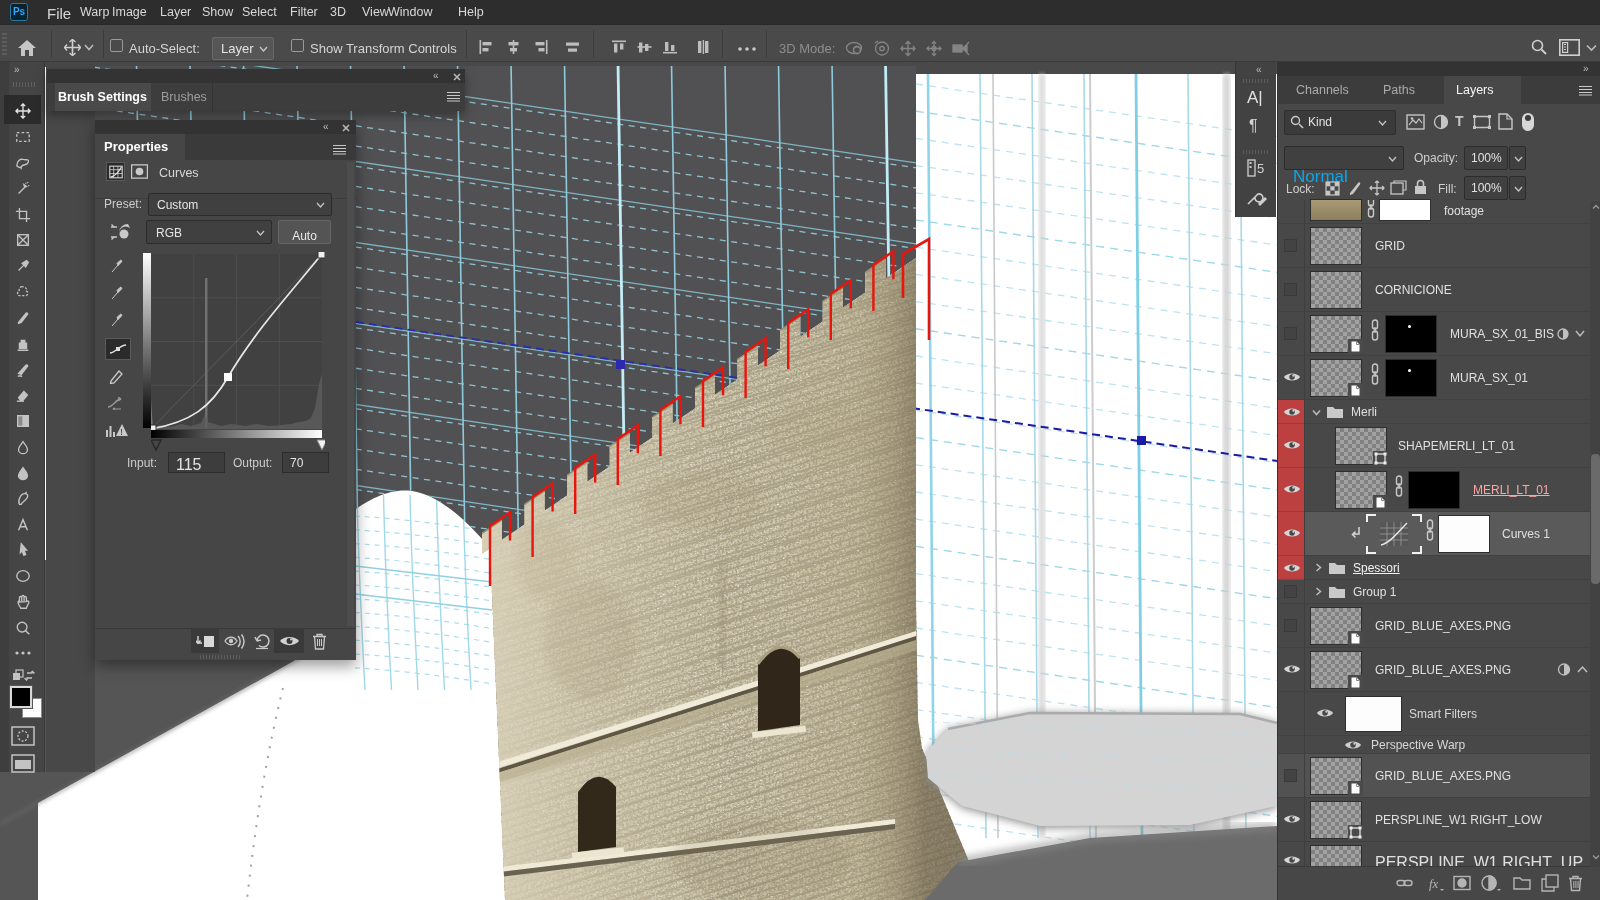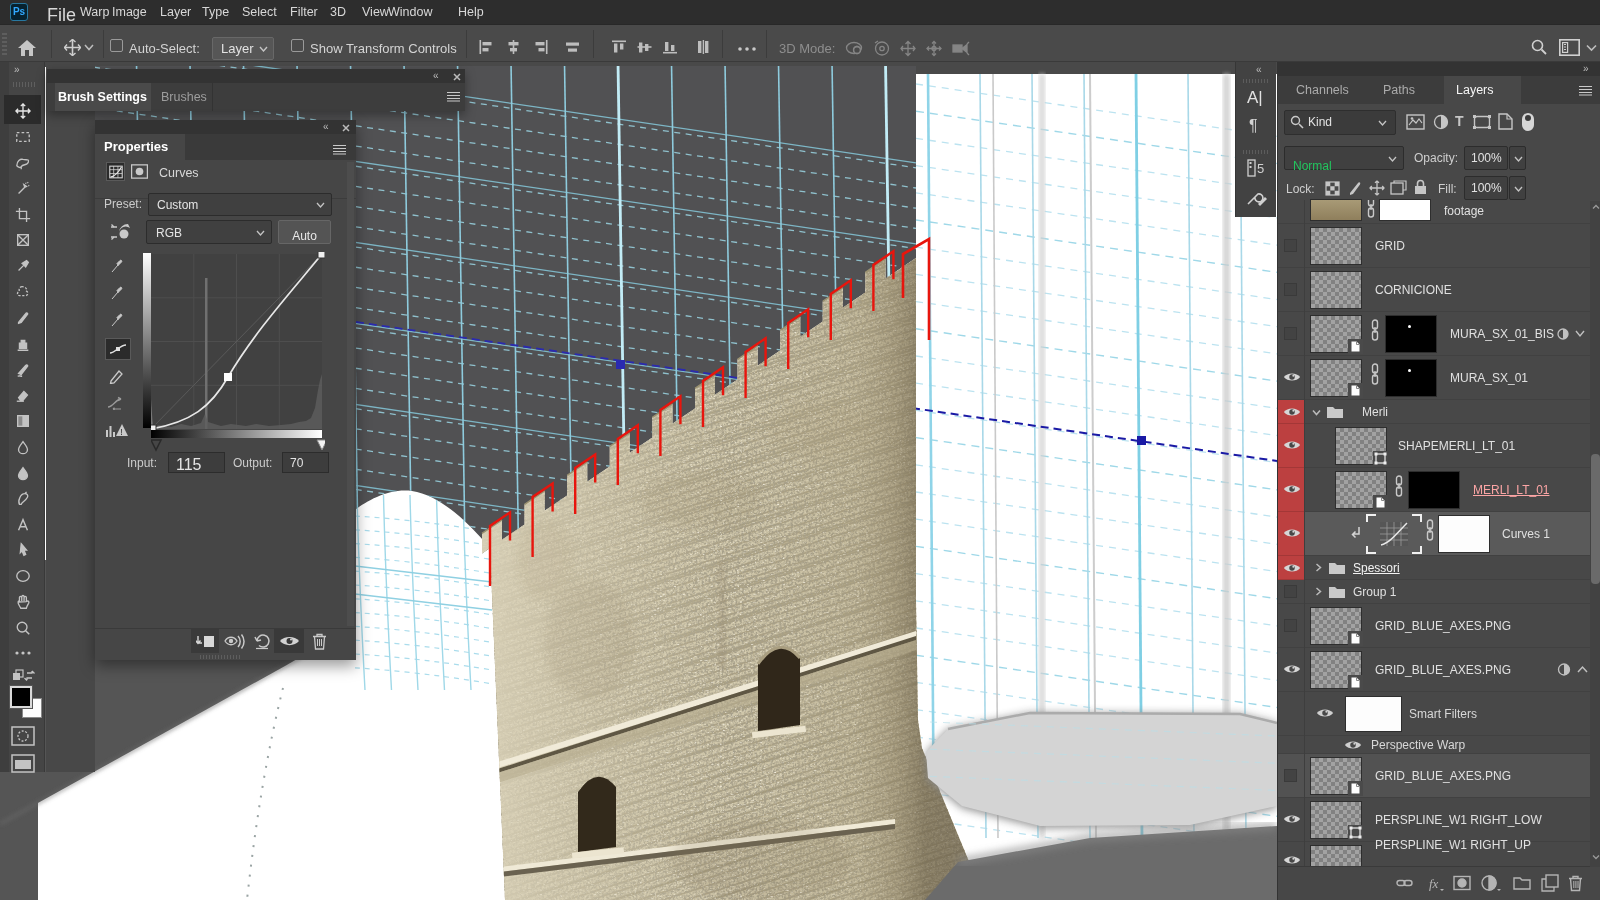--- a/index.html
+++ b/index.html
@@ -210,25 +210,25 @@
     <path d="M 948 729 L 1030 713 L 1240 714 L 1277 723" stroke="#ababab" stroke-width="2.5" fill="none"></path>
     <line x1="930" y1="722.0" x2="1277" y2="736.0" stroke="#b8dfe9" stroke-width="1.2" stroke-dasharray="7 6" opacity="0.6"></line>
     <line x1="930" y1="749.2" x2="1277" y2="763.2" stroke="#b8dfe9" stroke-width="1.2" stroke-dasharray="7 6" opacity="0.6"></line>
     <line x1="930" y1="776.4" x2="1277" y2="790.4" stroke="#b8dfe9" stroke-width="1.2" stroke-dasharray="7 6" opacity="0.6"></line>
     <path d="M 38 560 L 330 560 L 330 640 L 285 666 L 0 824 L 0 560 Z" fill="#555555" transform="translate(0,0)"></path>
     <path d="M 330 640 L 285 666 L 0 824" stroke="#6d6d6d" stroke-width="2" fill="none" filter="url(#blur2)"></path>
     <path d="M 283 688 Q 260 780 247 900" stroke="#9aa4a4" stroke-width="2" fill="none" stroke-dasharray="2 8"></path>
   </svg>
 <div class="abs" style="left:0;top:0;width:1600px;height:24px;background:#2d2d2d">
     <div class="abs" style="left:10px;top:3px;width:18px;height:18px;background:#07222f;border:1px solid #2878a0;border-radius:3px;color:#31a8ff;font-size:10px;font-weight:bold;text-align:center;line-height:16px">Ps</div>
-    <div class="txt" style="left:47px;top:5px;font-size:18px;color:#d8d8d8">File</div>
+    <div class="txt" style="left:47px;top:5px;font-size:15px;color:#d8d8d8">File</div>
     <div class="txt" style="left:80px;top:5px;font-size:12.5px;color:#d8d8d8">Warp</div>
     <div class="txt" style="left:112px;top:5px;font-size:12.5px;color:#d8d8d8">Image</div>
     <div class="txt" style="left:160px;top:5px;font-size:12.5px;color:#d8d8d8">Layer</div>
-    <div class="txt" style="left:202px;top:5px;font-size:12.5px;color:#d8d8d8">Type</div>
+    <div class="txt" style="left:202px;top:5px;font-size:12.5px;color:#d8d8d8">Show</div>
     <div class="txt" style="left:242px;top:5px;font-size:12.5px;color:#d8d8d8">Select</div>
     <div class="txt" style="left:290px;top:5px;font-size:12.5px;color:#d8d8d8">Filter</div>
     <div class="txt" style="left:330px;top:5px;font-size:12.5px;color:#d8d8d8">3D</div>
     <div class="txt" style="left:362px;top:5px;font-size:12.5px;color:#d8d8d8">View</div>
     <div class="txt" style="left:388px;top:5px;font-size:12.5px;color:#d8d8d8">Window</div>
     <div class="txt" style="left:458px;top:5px;font-size:12.5px;color:#d8d8d8">Help</div>
   </div>
 <div class="abs" style="left:0;top:24px;width:1600px;height:38px;background:#4a4a4a;border-top:1px solid #282828;border-bottom:1px solid #3a3a3a">
     <div class="abs" style="left:2px;top:6px;width:5px;height:26px;background:repeating-linear-gradient(#4a4a4a 0 2px,#5e5e5e 2px 4px)"></div>
     <svg class="abs" style="left:17px;top:13px" width="20" height="20" viewBox="0 0 20 20">
@@ -624,21 +624,21 @@
     </svg>
     <svg class="abs" style="left:220px;top:51px" width="15" height="17" viewBox="0 0 15 17">
       <path d="M1 1 h8 l5 5 v10 h-13 Z" fill="none" stroke="#c6c6c6" stroke-width="1.4"></path>
       <path d="M9 1 v5 h5" fill="none" stroke="#c6c6c6" stroke-width="1.2"></path>
     </svg>
     <svg class="abs" style="left:243px;top:50px" width="14" height="20" viewBox="0 0 14 20">
       <rect x="1" y="1" width="12" height="18" rx="6" fill="#d6d6d6"></rect>
       <circle cx="7" cy="6" r="3" fill="#3c3c3c"></circle>
     </svg>
     <div class="abs" style="left:6px;top:84px;width:120px;height:24px;background:#404040;border:1px solid #2c2c2c;border-radius:2px">
-      <span style="position:absolute;left:8px;top:12px;font-size:12px;color:#22c55e">Normal</span>
+      <span style="position:absolute;left:8px;top:20px;font-size:17px;color:#0ea5e9">Normal</span>
       <svg style="position:absolute;right:6px;top:9px" width="9" height="6" viewBox="0 0 9 6">
         <path d="M1 1 L4.5 5 L8 1" stroke="#c4c4c4" stroke-width="1.3" fill="none"></path>
       </svg>
     </div>
     <div class="txt" style="left:136px;top:89px;font-size:12px;color:#cfcfcf">Opacity:</div>
     <div class="abs" style="left:186px;top:84px;width:44px;height:24px;background:#404040;border:1px solid #2c2c2c;border-radius:2px">
       <span style="position:absolute;left:6px;top:4px;font-size:12px;color:#e2e2e2">100%</span>
     </div>
     <div class="abs" style="left:231px;top:84px;width:17px;height:24px;background:#404040;border:1px solid #2c2c2c;border-radius:2px">
       <svg style="position:absolute;left:4px;top:9px" width="9" height="6" viewBox="0 0 9 6">
@@ -761,21 +761,21 @@
       <path d="M1 7 C5 1.5 16 1.5 20 7 C16 12.5 5 12.5 1 7 Z" fill="#d6d6d6"></path>
       <circle cx="10.5" cy="7" r="3.2" fill="#484848"></circle>
       <circle cx="12" cy="5.5" r="1.1" fill="#d6d6d6"></circle>
     </svg>
     <svg class="abs" style="left:34px;top:346px" width="9" height="9" viewBox="0 0 9 9">
       <path d="M1 2.5 L4.5 6.5 L8 2.5" stroke="#bbb" stroke-width="1.5" fill="none"></path>
     </svg>
     <svg class="abs" style="left:48px;top:343px" width="18" height="14" viewBox="0 0 18 14">
       <path d="M1 2 h6 l2 2 h8 v9 h-16 Z" fill="#c9c9c9"></path>
     </svg>
-    <div class="txt" style="left:73px;top:343px;font-size:12px;color:#e0e0e0;margin-left:11px;">Merli</div>
+    <div class="txt" style="left:73px;top:343px;font-size:12px;color:#e0e0e0;">Merli</div>
     <svg class="abs" style="left:5px;top:377px" width="18" height="12" viewBox="0 0 21 14">
       <path d="M1 7 C5 1.5 16 1.5 20 7 C16 12.5 5 12.5 1 7 Z" fill="#d6d6d6"></path>
       <circle cx="10.5" cy="7" r="3.2" fill="#484848"></circle>
       <circle cx="12" cy="5.5" r="1.1" fill="#d6d6d6"></circle>
     </svg>
     <div class="abs" style="left:58px;top:366px;width:50px;height:36px;background-color:#a2a2a2;background-image:linear-gradient(45deg,#818181 25%,transparent 25%,transparent 75%,#818181 75%),linear-gradient(45deg,#818181 25%,transparent 25%,transparent 75%,#818181 75%);background-size:8px 8px;background-position:0 0,4px 4px;outline:1px solid #2e2e2e">
       <svg style="position:absolute;right:-2px;bottom:-2px" width="15" height="15" viewBox="0 0 15 15">
         <rect x="0" y="0" width="15" height="15" fill="#4a4a4a"></rect>
         <rect x="3" y="3" width="9" height="9" fill="none" stroke="#eee" stroke-width="1.2"></rect>
         <rect x="1.5" y="1.5" width="3" height="3" fill="#eee"></rect>
@@ -909,21 +909,21 @@
         <rect x="10.5" y="10.5" width="3" height="3" fill="#eee"></rect>
       </svg>
     </div>
     <div class="txt" style="left:97px;top:751px;font-size:12px;color:#e0e0e0;">PERSPLINE_W1 RIGHT_LOW</div>
     <svg class="abs" style="left:5px;top:792px" width="18" height="12" viewBox="0 0 21 14">
       <path d="M1 7 C5 1.5 16 1.5 20 7 C16 12.5 5 12.5 1 7 Z" fill="#d6d6d6"></path>
       <circle cx="10.5" cy="7" r="3.2" fill="#484848"></circle>
       <circle cx="12" cy="5.5" r="1.1" fill="#d6d6d6"></circle>
     </svg>
     <div class="abs" style="left:33px;top:784px;width:50px;height:20px;background-color:#a2a2a2;background-image:linear-gradient(45deg,#818181 25%,transparent 25%,transparent 75%,#818181 75%),linear-gradient(45deg,#818181 25%,transparent 25%,transparent 75%,#818181 75%);background-size:8px 8px;background-position:0 0,4px 4px;outline:1px solid #2e2e2e"></div>
-    <div class="txt" style="left:97px;top:776px;font-size:12px;color:#e0e0e0;">PERSPLINE_W1 RIGHT_UP</div>
+    <div class="txt" style="left:97px;top:792px;font-size:16px;color:#e0e0e0;">PERSPLINE_W1 RIGHT_UP</div>
     <div class="abs" style="left:0;top:804px;width:323px;height:34px;background:#474747;border-top:1px solid #3a3a3a"></div>
     <svg class="abs" style="left:118px;top:812px" width="190" height="18" viewBox="0 0 190 18" fill="none" stroke="#b5b5b5" stroke-width="1.4">
 <g transform="translate(0,2)">
         <rect x="1" y="4.5" width="8" height="5" rx="2.5"></rect>
         <rect x="8" y="4.5" width="8" height="5" rx="2.5"></rect>
       </g>
 <text x="33" y="14" font-size="13" font-style="italic" fill="#b5b5b5" stroke="none" font-family="Liberation Serif">fx</text>
       <path d="M44 15 l2 2 2 -2" fill="#b5b5b5" stroke="none"></path>
 <rect x="58" y="2.5" width="16" height="13"></rect>
       <circle cx="66" cy="9" r="4" fill="#b5b5b5"></circle>

